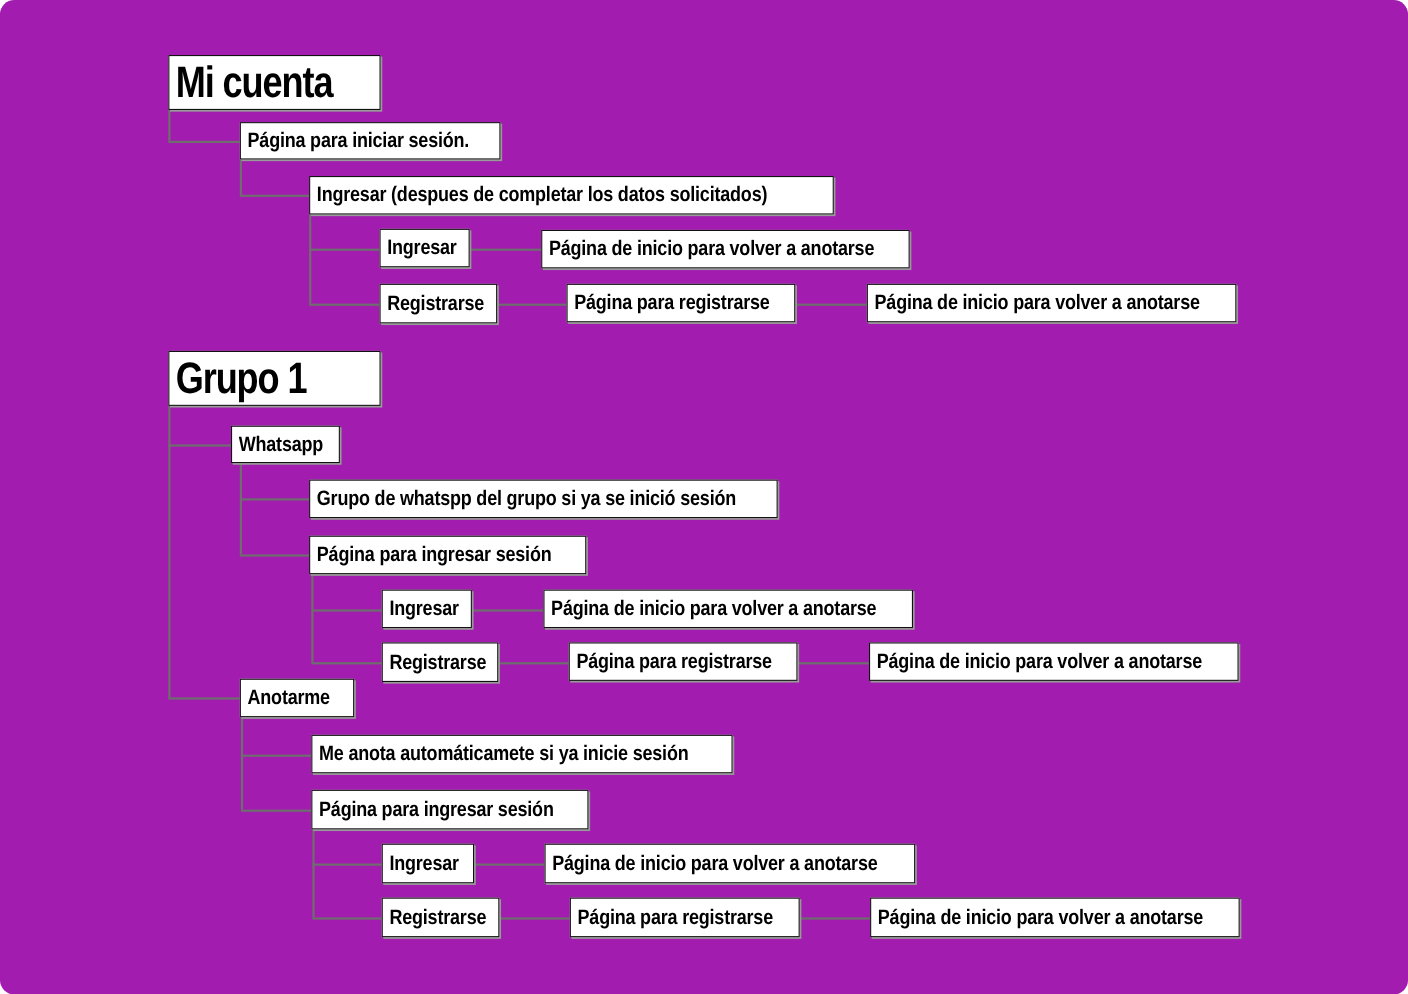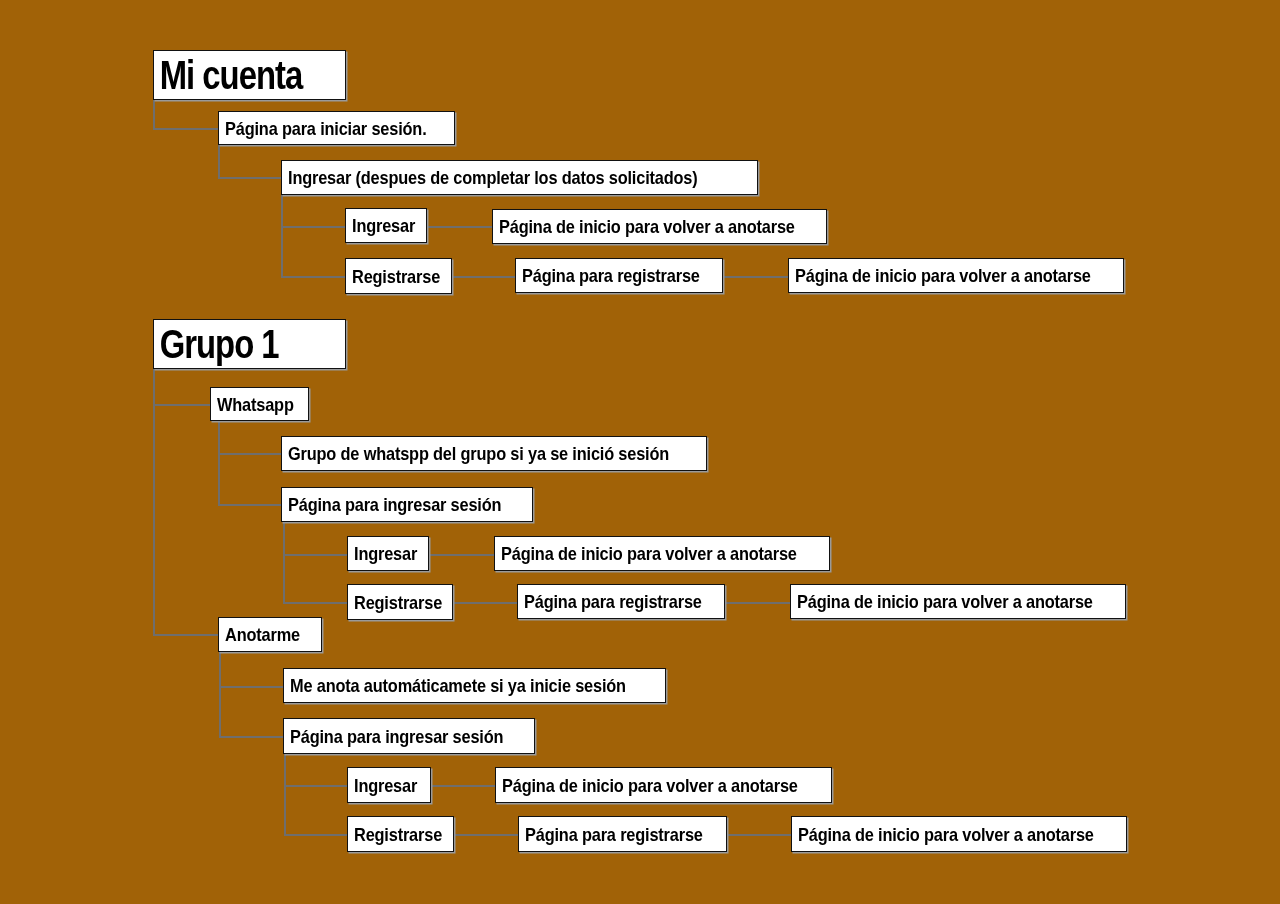--- a/index.html
+++ b/index.html
@@ -5,23 +5,24 @@
 <style>
   html, body {
     margin: 0;
     padding: 0;
     background: #ffffff;
   }
   #canvas {
     position: relative;
     width: 1280px;
     height: 904px;
-    background: #a16207;
+    background: #a21caf;
     overflow: hidden;
     font-family: "Liberation Sans", "DejaVu Sans", sans-serif;
+    border-radius: 13px;
   }
   .node {
     position: absolute;
     box-sizing: border-box;
     background: #ffffff;
     border: 1.5px solid #111111;
     box-shadow: 1.5px 1.5px 0 0 #9a9a9a;
     display: flex;
     align-items: center;
     white-space: nowrap;

